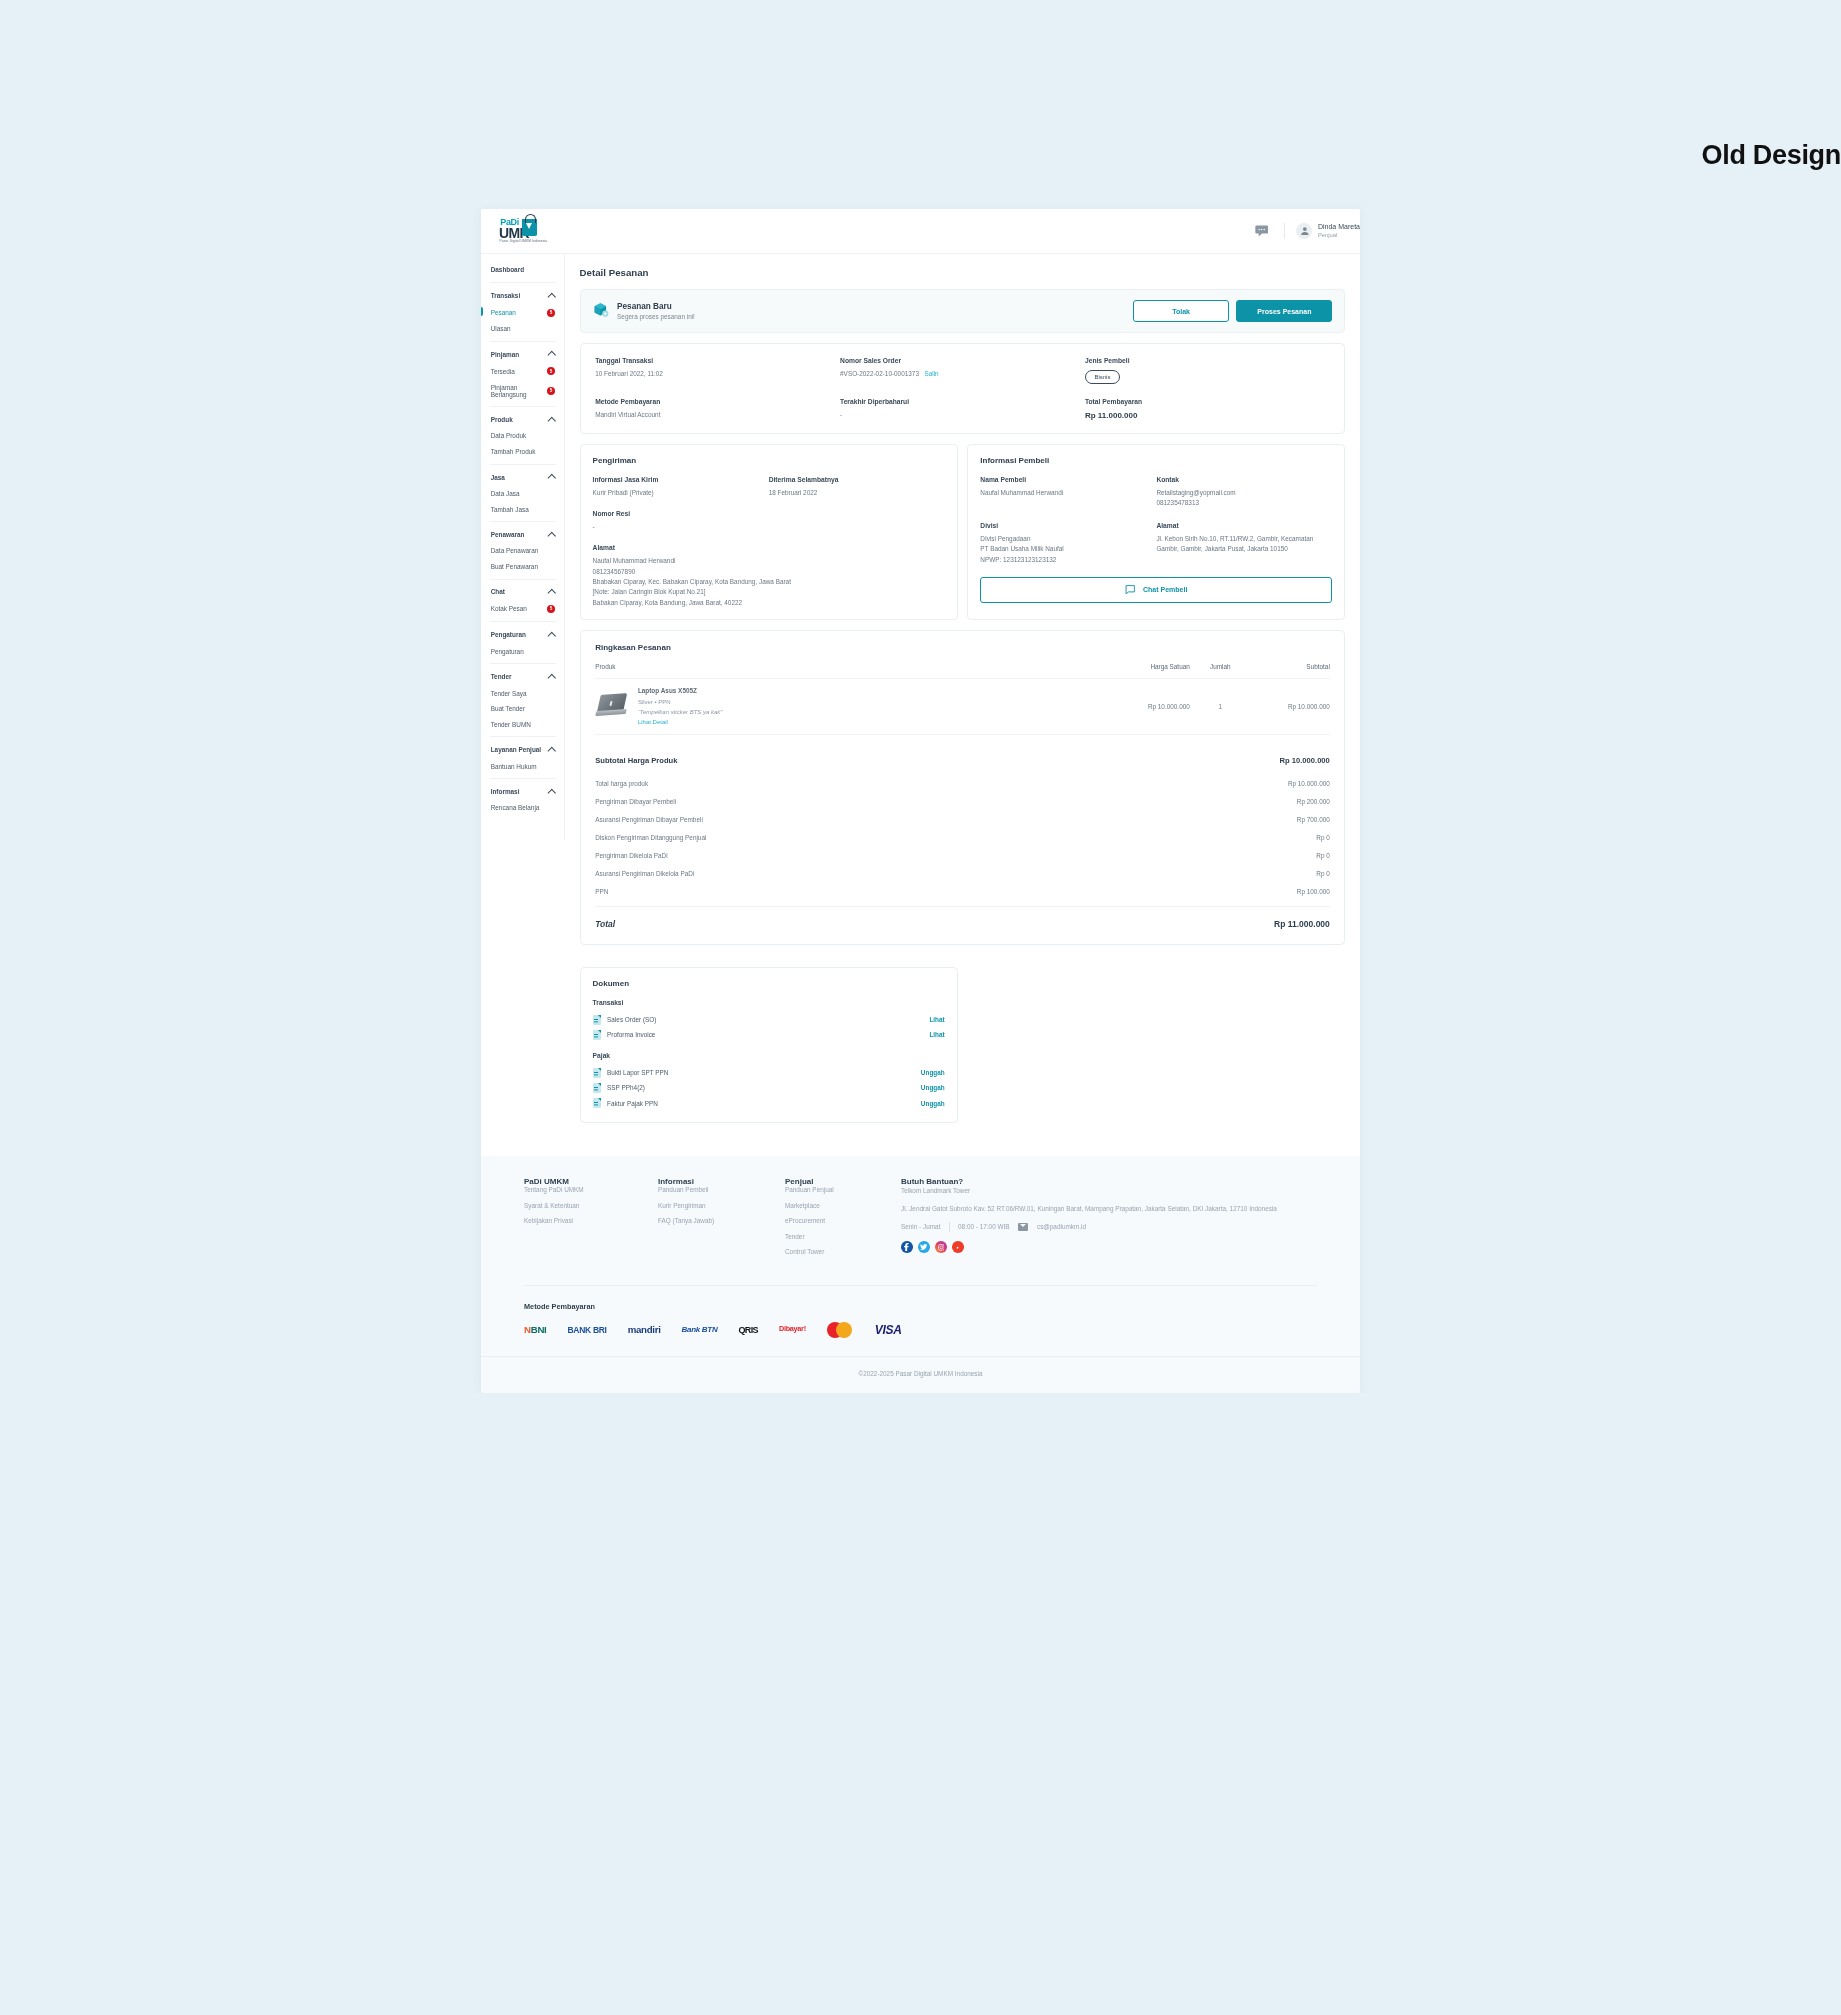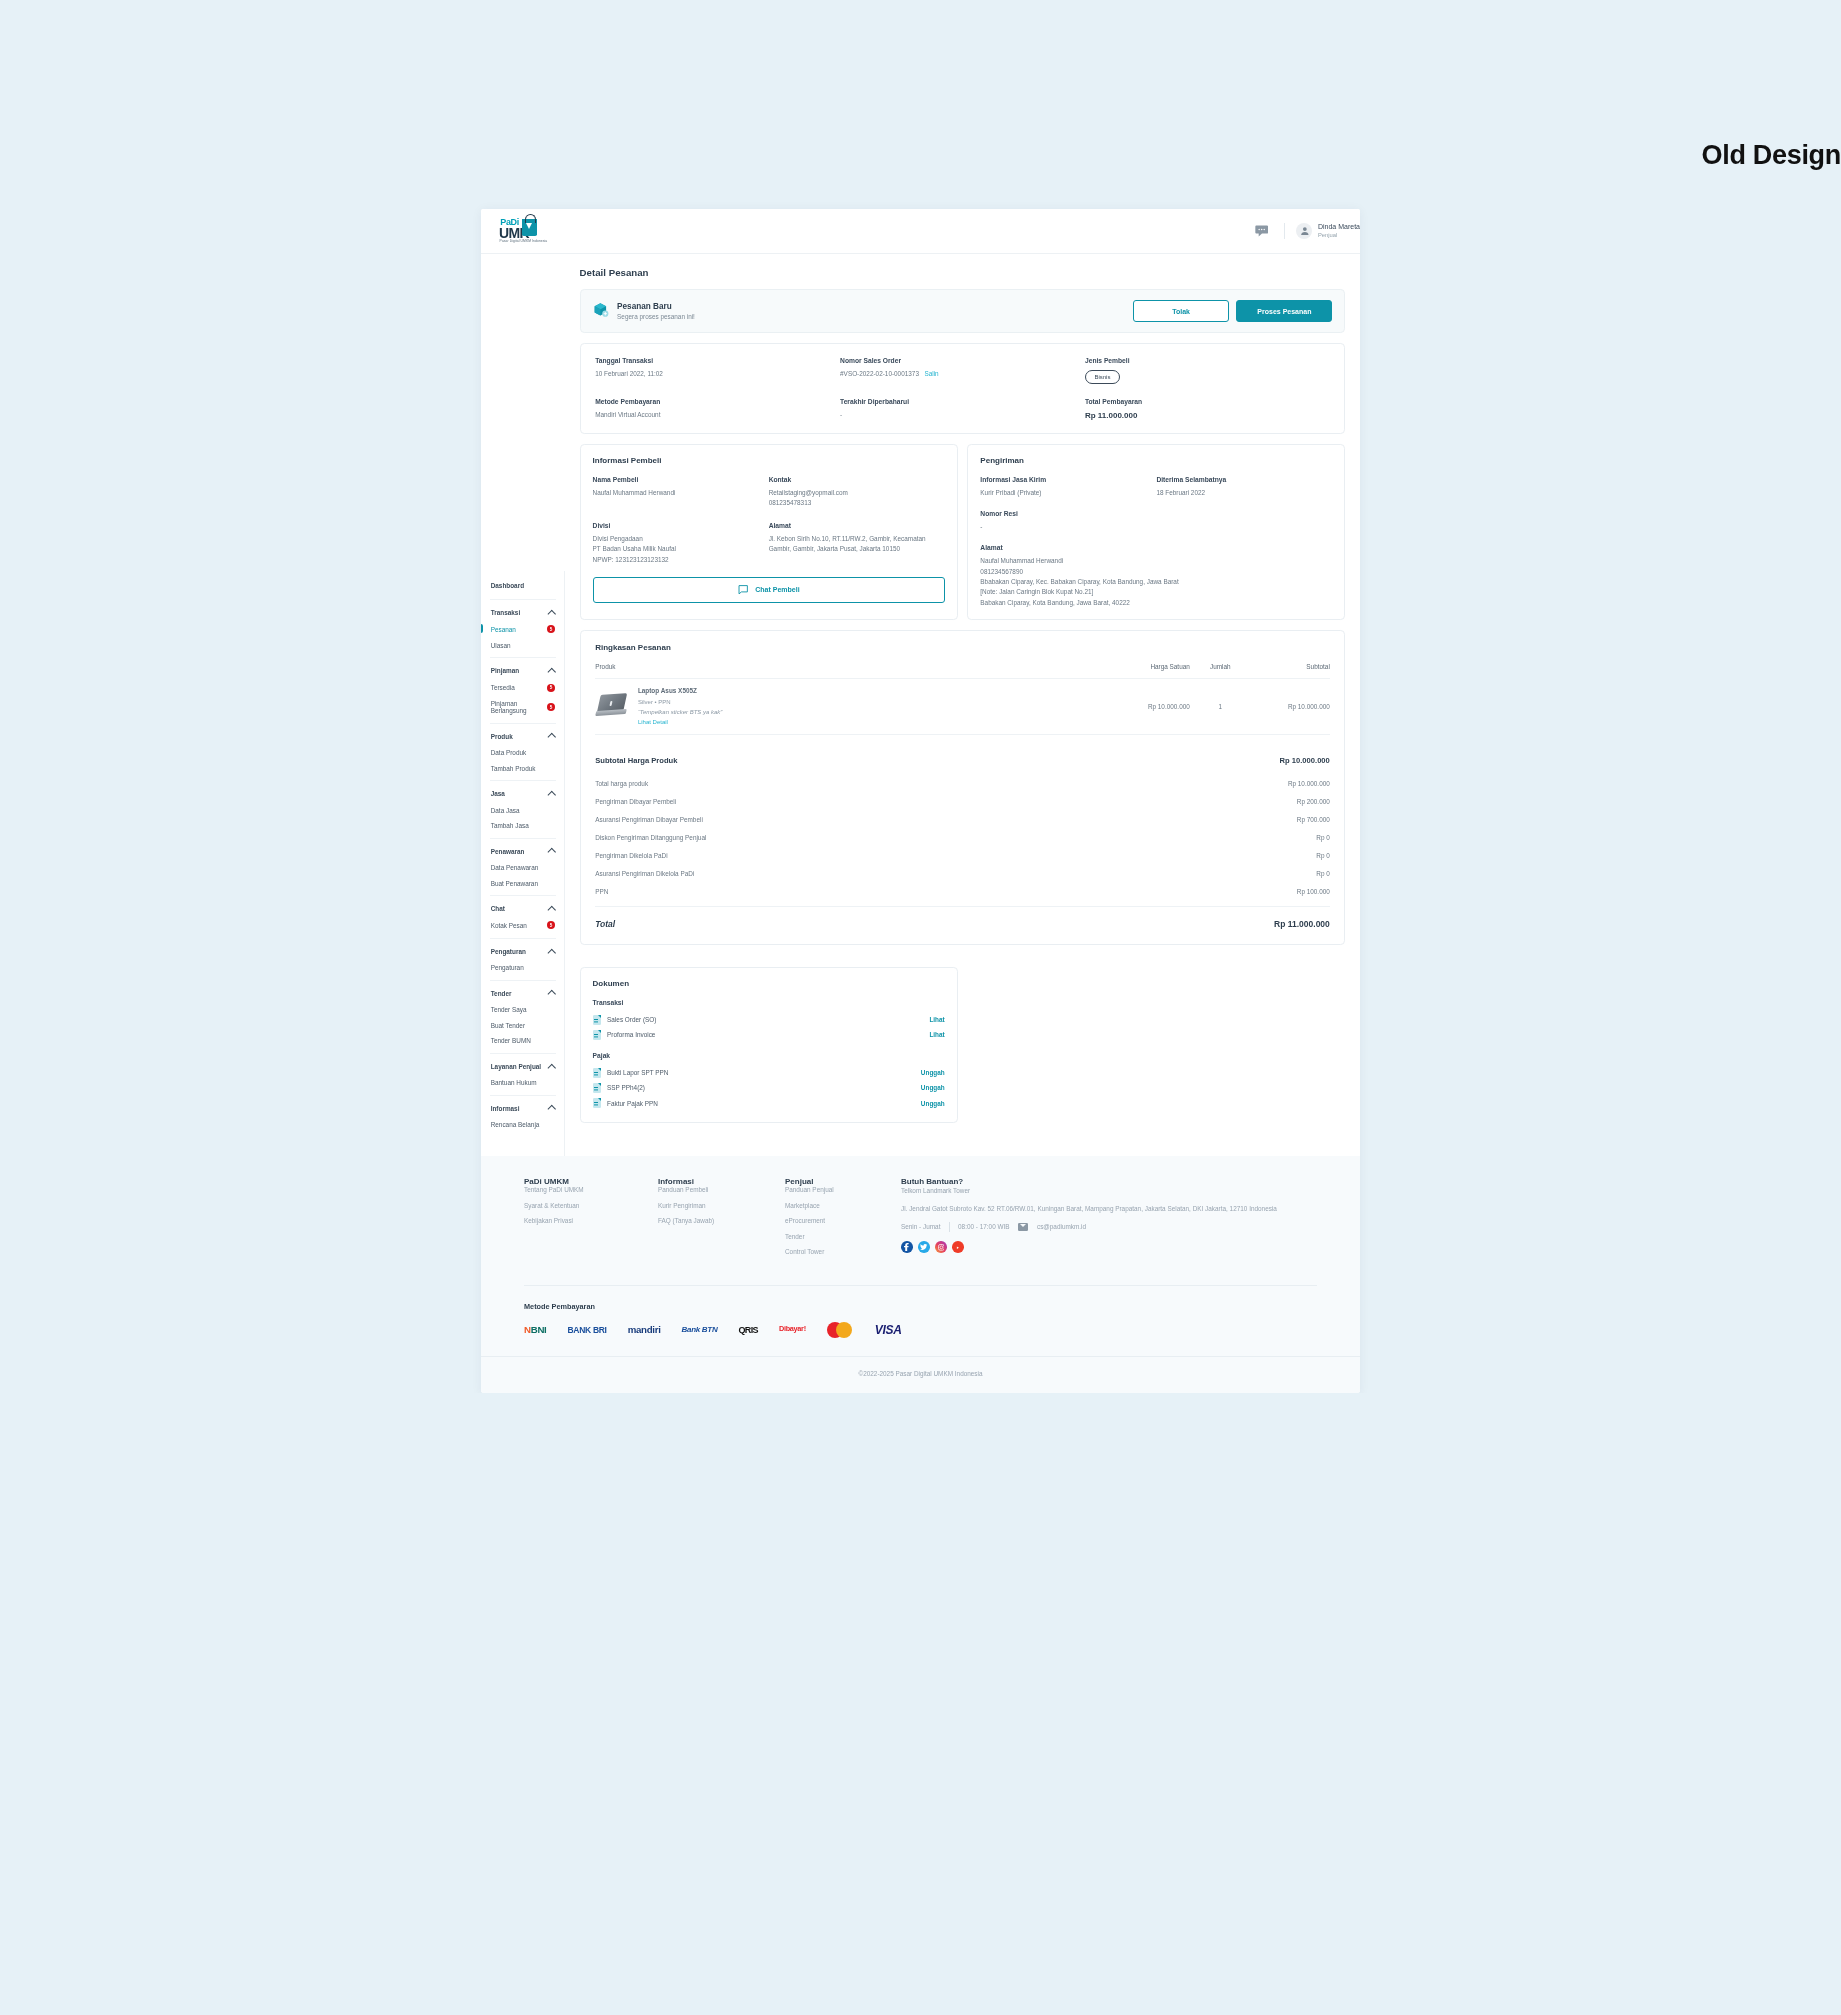--- a/index.html
+++ b/index.html
@@ -77,21 +77,21 @@
   .topbar-divider { width: 0.6px; height: 16px; background: #e3e9ee; margin-right: 12px; }
   .user-block { display: flex; align-items: center; gap: 5.5px; }
   .avatar {
     width: 16px; height: 16px; border-radius: 50%; background: #eceff2;
     display: flex; align-items: center; justify-content: center;
   }
   .user-name { font-size: 7px; color: #39495a; line-height: 1.35; }
   .user-role { font-size: 5.8px; color: #94a3ad; line-height: 1.35; }
 
   
-  .app-body { display: flex; align-items: flex-end; }
+  .app-body { display: flex; align-items: flex-start; }
 
   
   .sidebar {
     width: 84px;
     min-width: 84px;
     border-right: 0.6px solid #edf1f4;
     padding: 6px 0 24px;
     background: #fff;
   }
   .nav-group { padding: 0 8.5px; }
@@ -536,20 +536,46 @@
             </div>
             <div>
               <div class="info-label">Total Pembayaran</div>
               <div class="info-value strong">Rp 11.000.000</div>
             </div>
           </div>
       </div>
 
       <div class="two-col">
         <div class="card card-pad">
+          <div class="sec-title">Pengiriman</div>
+          <div class="sub-grid">
+            <div>
+              <div class="fld-label">Informasi Jasa Kirim</div>
+              <div class="fld-value">Kurir Pribadi (Private)</div>
+            </div>
+            <div>
+              <div class="fld-label">Diterima Selambatnya</div>
+              <div class="fld-value">18 Februari 2022</div>
+            </div>
+          </div>
+          <div class="addr-block">
+            <div class="fld-label">Nomor Resi</div>
+            <div class="fld-value">-</div>
+          </div>
+          <div class="addr-block">
+            <div class="fld-label">Alamat</div>
+            <div class="fld-value" style="white-space: pre-line">Naufal Muhammad Herwandi
+081234567890
+Bbabakan Ciparay, Kec. Babakan Ciparay, Kota Bandung, Jawa Barat
+[Note: Jalan Caringin Blok Kupat No.21]
+Babakan Ciparay, Kota Bandung, Jawa Barat, 40222</div>
+          </div>
+        </div>
+
+        <div class="card card-pad">
           <div class="sec-title">Informasi Pembeli</div>
           <div class="sub-grid">
             <div>
               <div class="fld-label">Nama Pembeli</div>
               <div class="fld-value">Naufal Muhammad Herwandi</div>
             </div>
             <div>
               <div class="fld-label">Kontak</div>
               <div class="fld-value" style="white-space: pre-line">Retailstaging@yopmail.com
 081235478313</div>
@@ -565,46 +591,20 @@
               <div class="fld-value">Jl. Kebon Sirih No.10, RT.11/RW.2, Gambir, Kecamatan Gambir, Gambir, Jakarta Pusat, Jakarta 10150</div>
             </div>
           </div>
           <div class="chat-btn">
             <span>
               <svg width="10.4" height="9.7" viewBox="0 0 17 16">
                   <path d="M1.6 1h13.8v10.4H5.6L1.6 14.6z" fill="none" stroke="#0d93a8" stroke-width="1.5" stroke-linejoin="round"></path>
                 </svg>
             </span>
             <span>Chat Pembeli</span>
-          </div>
-        </div>
-
-        <div class="card card-pad">
-          <div class="sec-title">Pengiriman</div>
-          <div class="sub-grid">
-            <div>
-              <div class="fld-label">Informasi Jasa Kirim</div>
-              <div class="fld-value">Kurir Pribadi (Private)</div>
-            </div>
-            <div>
-              <div class="fld-label">Diterima Selambatnya</div>
-              <div class="fld-value">18 Februari 2022</div>
-            </div>
-          </div>
-          <div class="addr-block">
-            <div class="fld-label">Nomor Resi</div>
-            <div class="fld-value">-</div>
-          </div>
-          <div class="addr-block">
-            <div class="fld-label">Alamat</div>
-            <div class="fld-value" style="white-space: pre-line">Naufal Muhammad Herwandi
-081234567890
-Bbabakan Ciparay, Kec. Babakan Ciparay, Kota Bandung, Jawa Barat
-[Note: Jalan Caringin Blok Kupat No.21]
-Babakan Ciparay, Kota Bandung, Jawa Barat, 40222</div>
           </div>
         </div>
       </div>
 
       <div class="card summary-card">
         <div class="sec-title">Ringkasan Pesanan</div>
         <div class="tbl-head">
           <div>Produk</div>
           <div class="r">Harga Satuan</div>
           <div class="c">Jumlah</div>

